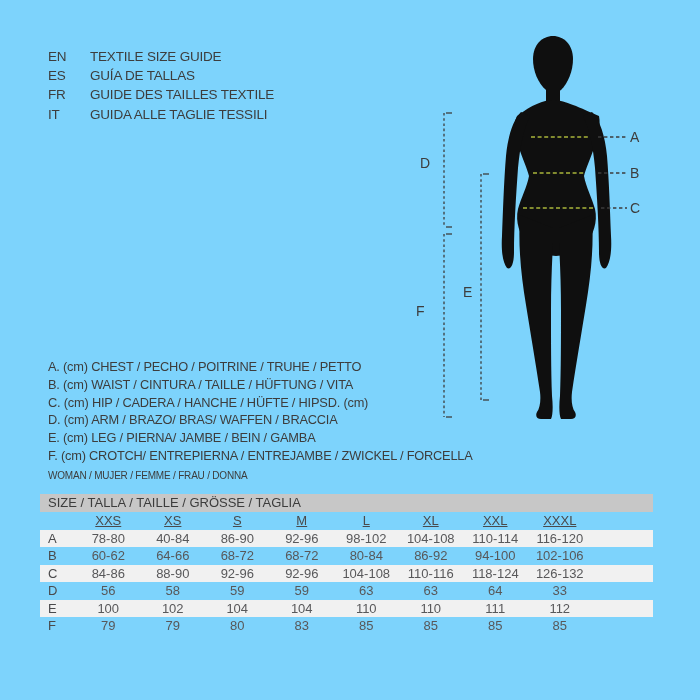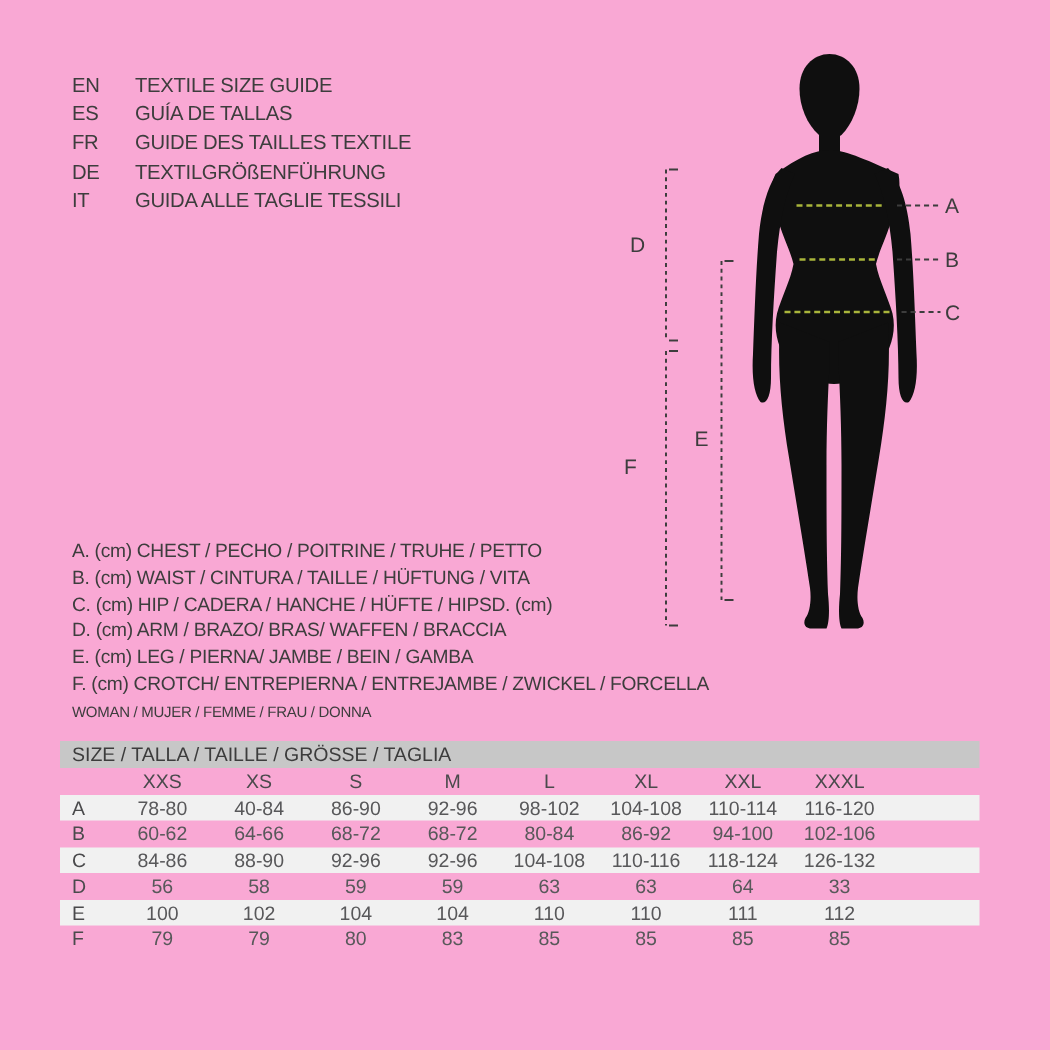--- a/index.html
+++ b/index.html
@@ -1,17 +1,17 @@
 <!DOCTYPE html>
 <html><head>
 <meta charset="utf-8">
 <style>
   html,body{margin:0;padding:0;background:#ffffff;}
   .canvas{
-    position:relative;width:700px;height:700px;background:#f9a8d4;overflow:hidden;
+    position:relative;width:700px;height:700px;background:#7dd3fc;overflow:hidden;
     font-family:"Liberation Sans","DejaVu Sans",sans-serif;color:#3d3d3d;
   }
   
   .lang-list{position:absolute;left:48px;top:47px;}
   .lang-row{display:flex;line-height:19.2px;font-size:13.5px;letter-spacing:-0.2px;}
   .lang-code{width:42px;flex:0 0 42px;}
   
   .fig-svg{position:absolute;left:400px;top:25px;width:300px;height:410px;}
   .fig-label{position:absolute;font-size:14px;letter-spacing:0;color:#3d3d3d;}
   
@@ -19,43 +19,39 @@
   .legend-row{font-size:12.8px;line-height:17.8px;letter-spacing:-0.2px;white-space:nowrap;}
   
   .gender-title{position:absolute;left:48px;top:470px;font-size:10px;letter-spacing:-0.2px;}
   
   .size-table{position:absolute;left:40px;top:494px;width:613px;font-size:13px;}
   .band{height:18px;line-height:18px;background:#c7c7c7;color:#3c3c3c;padding-left:8px;box-sizing:border-box;}
   .trow{display:flex;height:17.5px;line-height:17.5px;}
   .trow.stripe{background:#f1f1f1;}
   .tlabel{flex:0 0 36px;padding-left:8px;box-sizing:border-box;color:#4a4a4c;}
   .td,.th{flex:0 0 64.5px;text-align:center;color:#58585a;}
-  .th{color:#4a4a4c;}
+  .th{color:#4a4a4c;text-decoration:underline;}
 </style>
 </head>
 <body>
 
 <div class="canvas">
 
   <div class="lang-list" id="langList">
       <div class="lang-row">
         <span class="lang-code">EN</span>
         <span class="lang-label">TEXTILE SIZE GUIDE</span>
       </div>
       <div class="lang-row">
         <span class="lang-code">ES</span>
         <span class="lang-label">GUÍA DE TALLAS</span>
       </div>
       <div class="lang-row">
         <span class="lang-code">FR</span>
         <span class="lang-label">GUIDE DES TAILLES TEXTILE</span>
-      </div>
-      <div class="lang-row">
-        <span class="lang-code">DE</span>
-        <span class="lang-label">TEXTILGRÖßENFÜHRUNG</span>
       </div>
       <div class="lang-row">
         <span class="lang-code">IT</span>
         <span class="lang-label">GUIDA ALLE TAGLIE TESSILI</span>
       </div>
     </div>
 
   <svg class="fig-svg" viewBox="400 25 300 410">
     <g fill="#0f0f0f" stroke="none">
 

